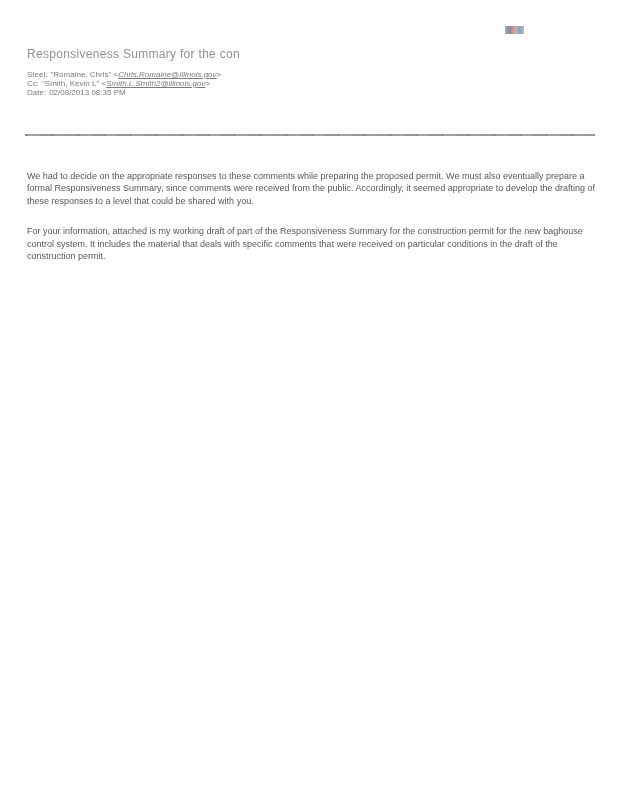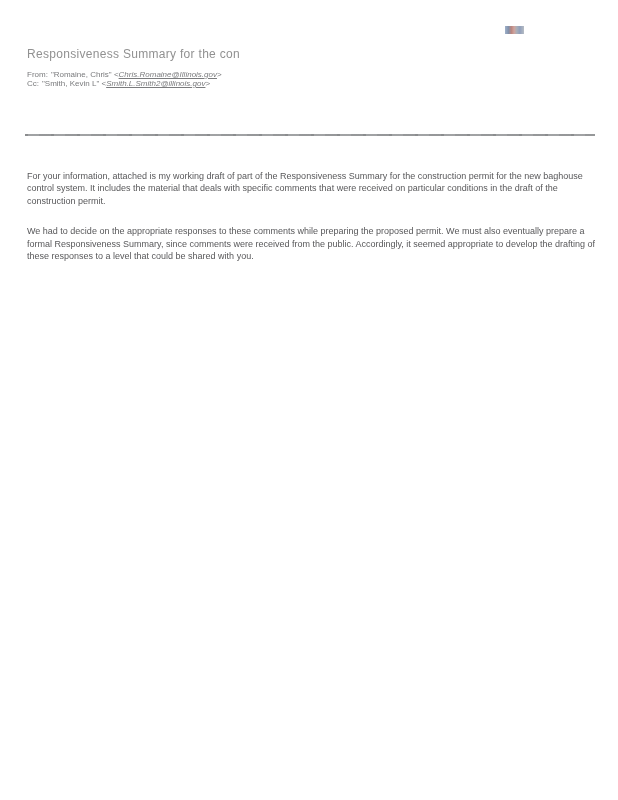--- a/index.html
+++ b/index.html
@@ -85,27 +85,30 @@
 <body>
 
 <div class="page">
 
   <div class="stamp"></div>
 
   <div class="doc-title">Responsiveness Summary for the con</div>
 
   <div class="headers">
     <div class="hline">
-      <span class="lbl">From:</span><span>"Romaine, Chris" &lt;</span><span class="email-link">Chris.Romaine@Illinois.gov</span><span>&gt;</span>
+      <span class="lbl">Steel:</span><span>"Romaine, Chris" &lt;</span><span class="email-link">Chris.Romaine@Illinois.gov</span><span>&gt;</span>
     </div>
     <div class="hline">
       <span class="lbl">Cc:</span><span>"Smith, Kevin L" &lt;</span><span class="email-link">Smith.L.Smith2@illinois.gov</span><span>&gt;</span>
+    </div>
+    <div class="hline">
+      <span class="lbl">Date:</span><span>02/08/2013 08:35 PM</span>
     </div>
   </div>
 
   <div class="divider"></div>
 
   <div class="body-text">
+    <p>We had to decide on the appropriate responses to these comments while preparing the proposed permit. We must also eventually prepare a formal Responsiveness Summary, since comments were received from the public. Accordingly, it seemed appropriate to develop the drafting of these responses to a level that could be shared with you.</p>
     <p>For your information, attached is my working draft of part of the Responsiveness Summary for the construction permit for the new baghouse control system. It includes the material that deals with specific comments that were received on particular conditions in the draft of the construction permit.</p>
-    <p>We had to decide on the appropriate responses to these comments while preparing the proposed permit. We must also eventually prepare a formal Responsiveness Summary, since comments were received from the public. Accordingly, it seemed appropriate to develop the drafting of these responses to a level that could be shared with you.</p>
   </div>
 
 </div>
 
 </body></html>

